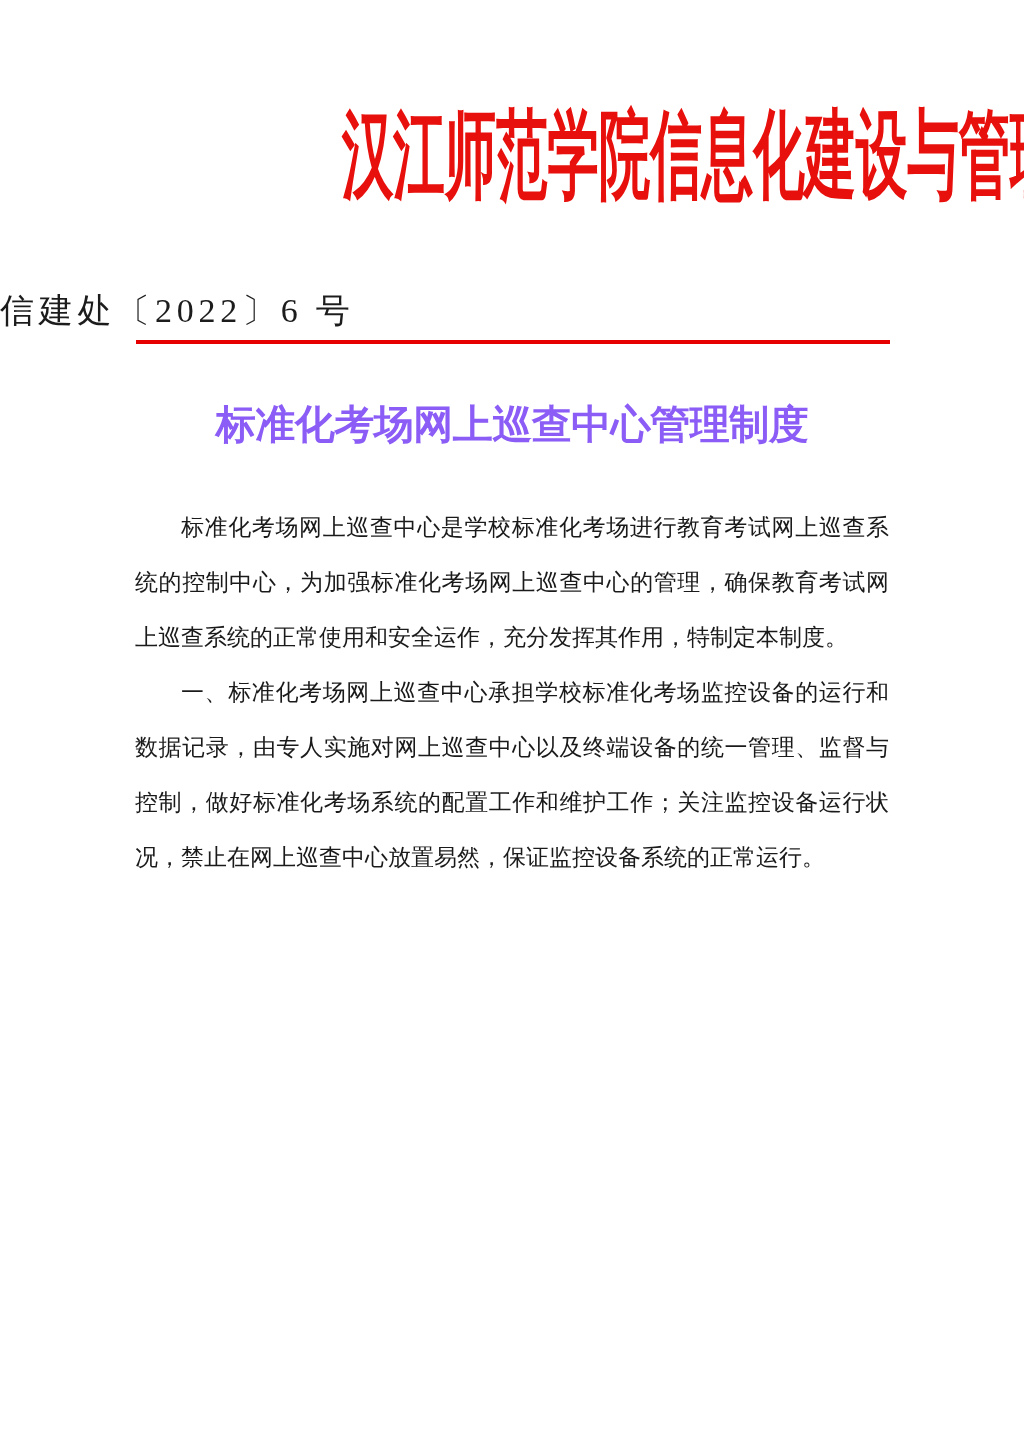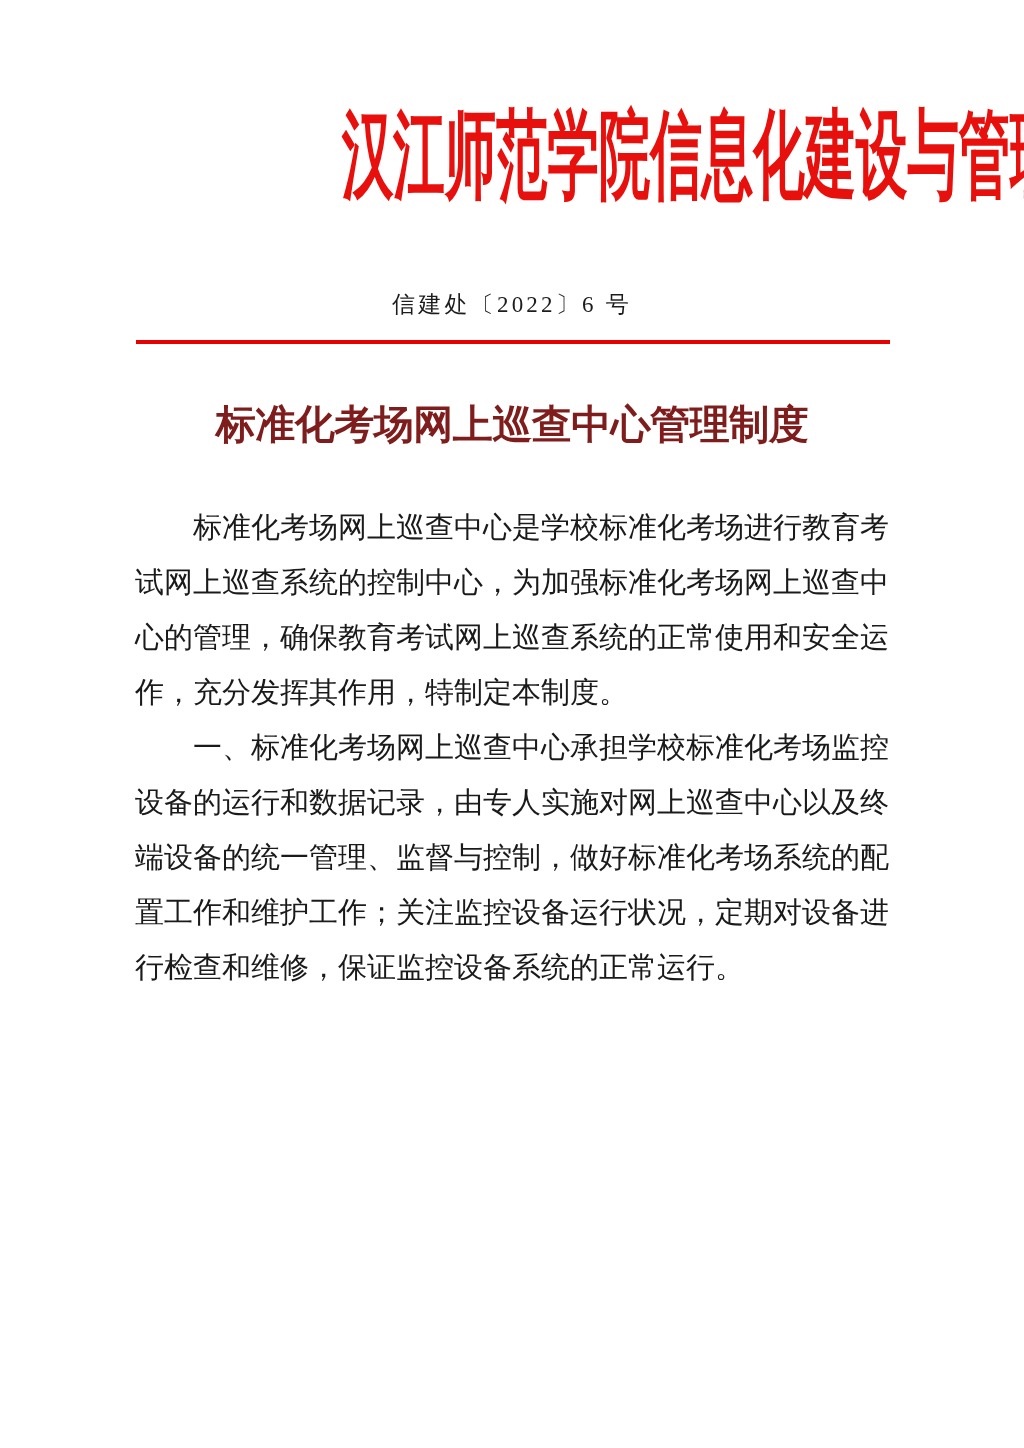--- a/index.html
+++ b/index.html
@@ -37,22 +37,21 @@
     transform-origin: 50% 50%;
     font-family: "Liberation Serif", serif;
   }
 
   
   .doc-number {
     position: absolute;
     top: 291px;
     left: 0;
     right: 0;
-    text-align: center;
-    font-size: 23px;
+    font-size: 34px;
     line-height: 1.2;
     letter-spacing: 0.14em;
     color: #1c1c1c;
     font-family: "Liberation Serif", serif;
   }
 
   
   .red-divider {
     position: absolute;
     top: 340px;
@@ -66,32 +65,32 @@
   .doc-title {
     position: absolute;
     top: 401px;
     left: 0;
     right: 0;
     text-align: center;
     font-size: 40px;
     line-height: 1.2;
     font-weight: bold;
     letter-spacing: -0.5px;
-    color: #7f1d1d;
+    color: #8b5cf6;
     font-family: "Liberation Serif", serif;
   }
 
   
   .doc-body {
     position: absolute;
     top: 500px;
     left: 135px;
     width: 754px;
     color: #1a1a1a;
-    font-size: 29px;
+    font-size: 23px;
     line-height: 55px;
     text-align: justify;
     font-family: "Liberation Serif", serif;
   }
   .doc-body p {
     margin: 0;
     padding: 0;
     text-indent: 2em;
   }
 </style>
@@ -105,16 +104,16 @@
   </div>
 
   <div class="doc-number">信建处〔2022〕6 号</div>
 
   <div class="red-divider" style="background: rgb(230, 0, 0);"></div>
 
   <div class="doc-title">标准化考场网上巡查中心管理制度</div>
 
   <div class="doc-body">
     <p>标准化考场网上巡查中心是学校标准化考场进行教育考试网上巡查系统的控制中心，为加强标准化考场网上巡查中心的管理，确保教育考试网上巡查系统的正常使用和安全运作，充分发挥其作用，特制定本制度。</p>
-    <p>一、标准化考场网上巡查中心承担学校标准化考场监控设备的运行和数据记录，由专人实施对网上巡查中心以及终端设备的统一管理、监督与控制，做好标准化考场系统的配置工作和维护工作；关注监控设备运行状况，定期对设备进行检查和维修，保证监控设备系统的正常运行。</p>
+    <p>一、标准化考场网上巡查中心承担学校标准化考场监控设备的运行和数据记录，由专人实施对网上巡查中心以及终端设备的统一管理、监督与控制，做好标准化考场系统的配置工作和维护工作；关注监控设备运行状况，禁止在网上巡查中心放置易然，保证监控设备系统的正常运行。</p>
   </div>
 
 </div>
 
 </body></html>

